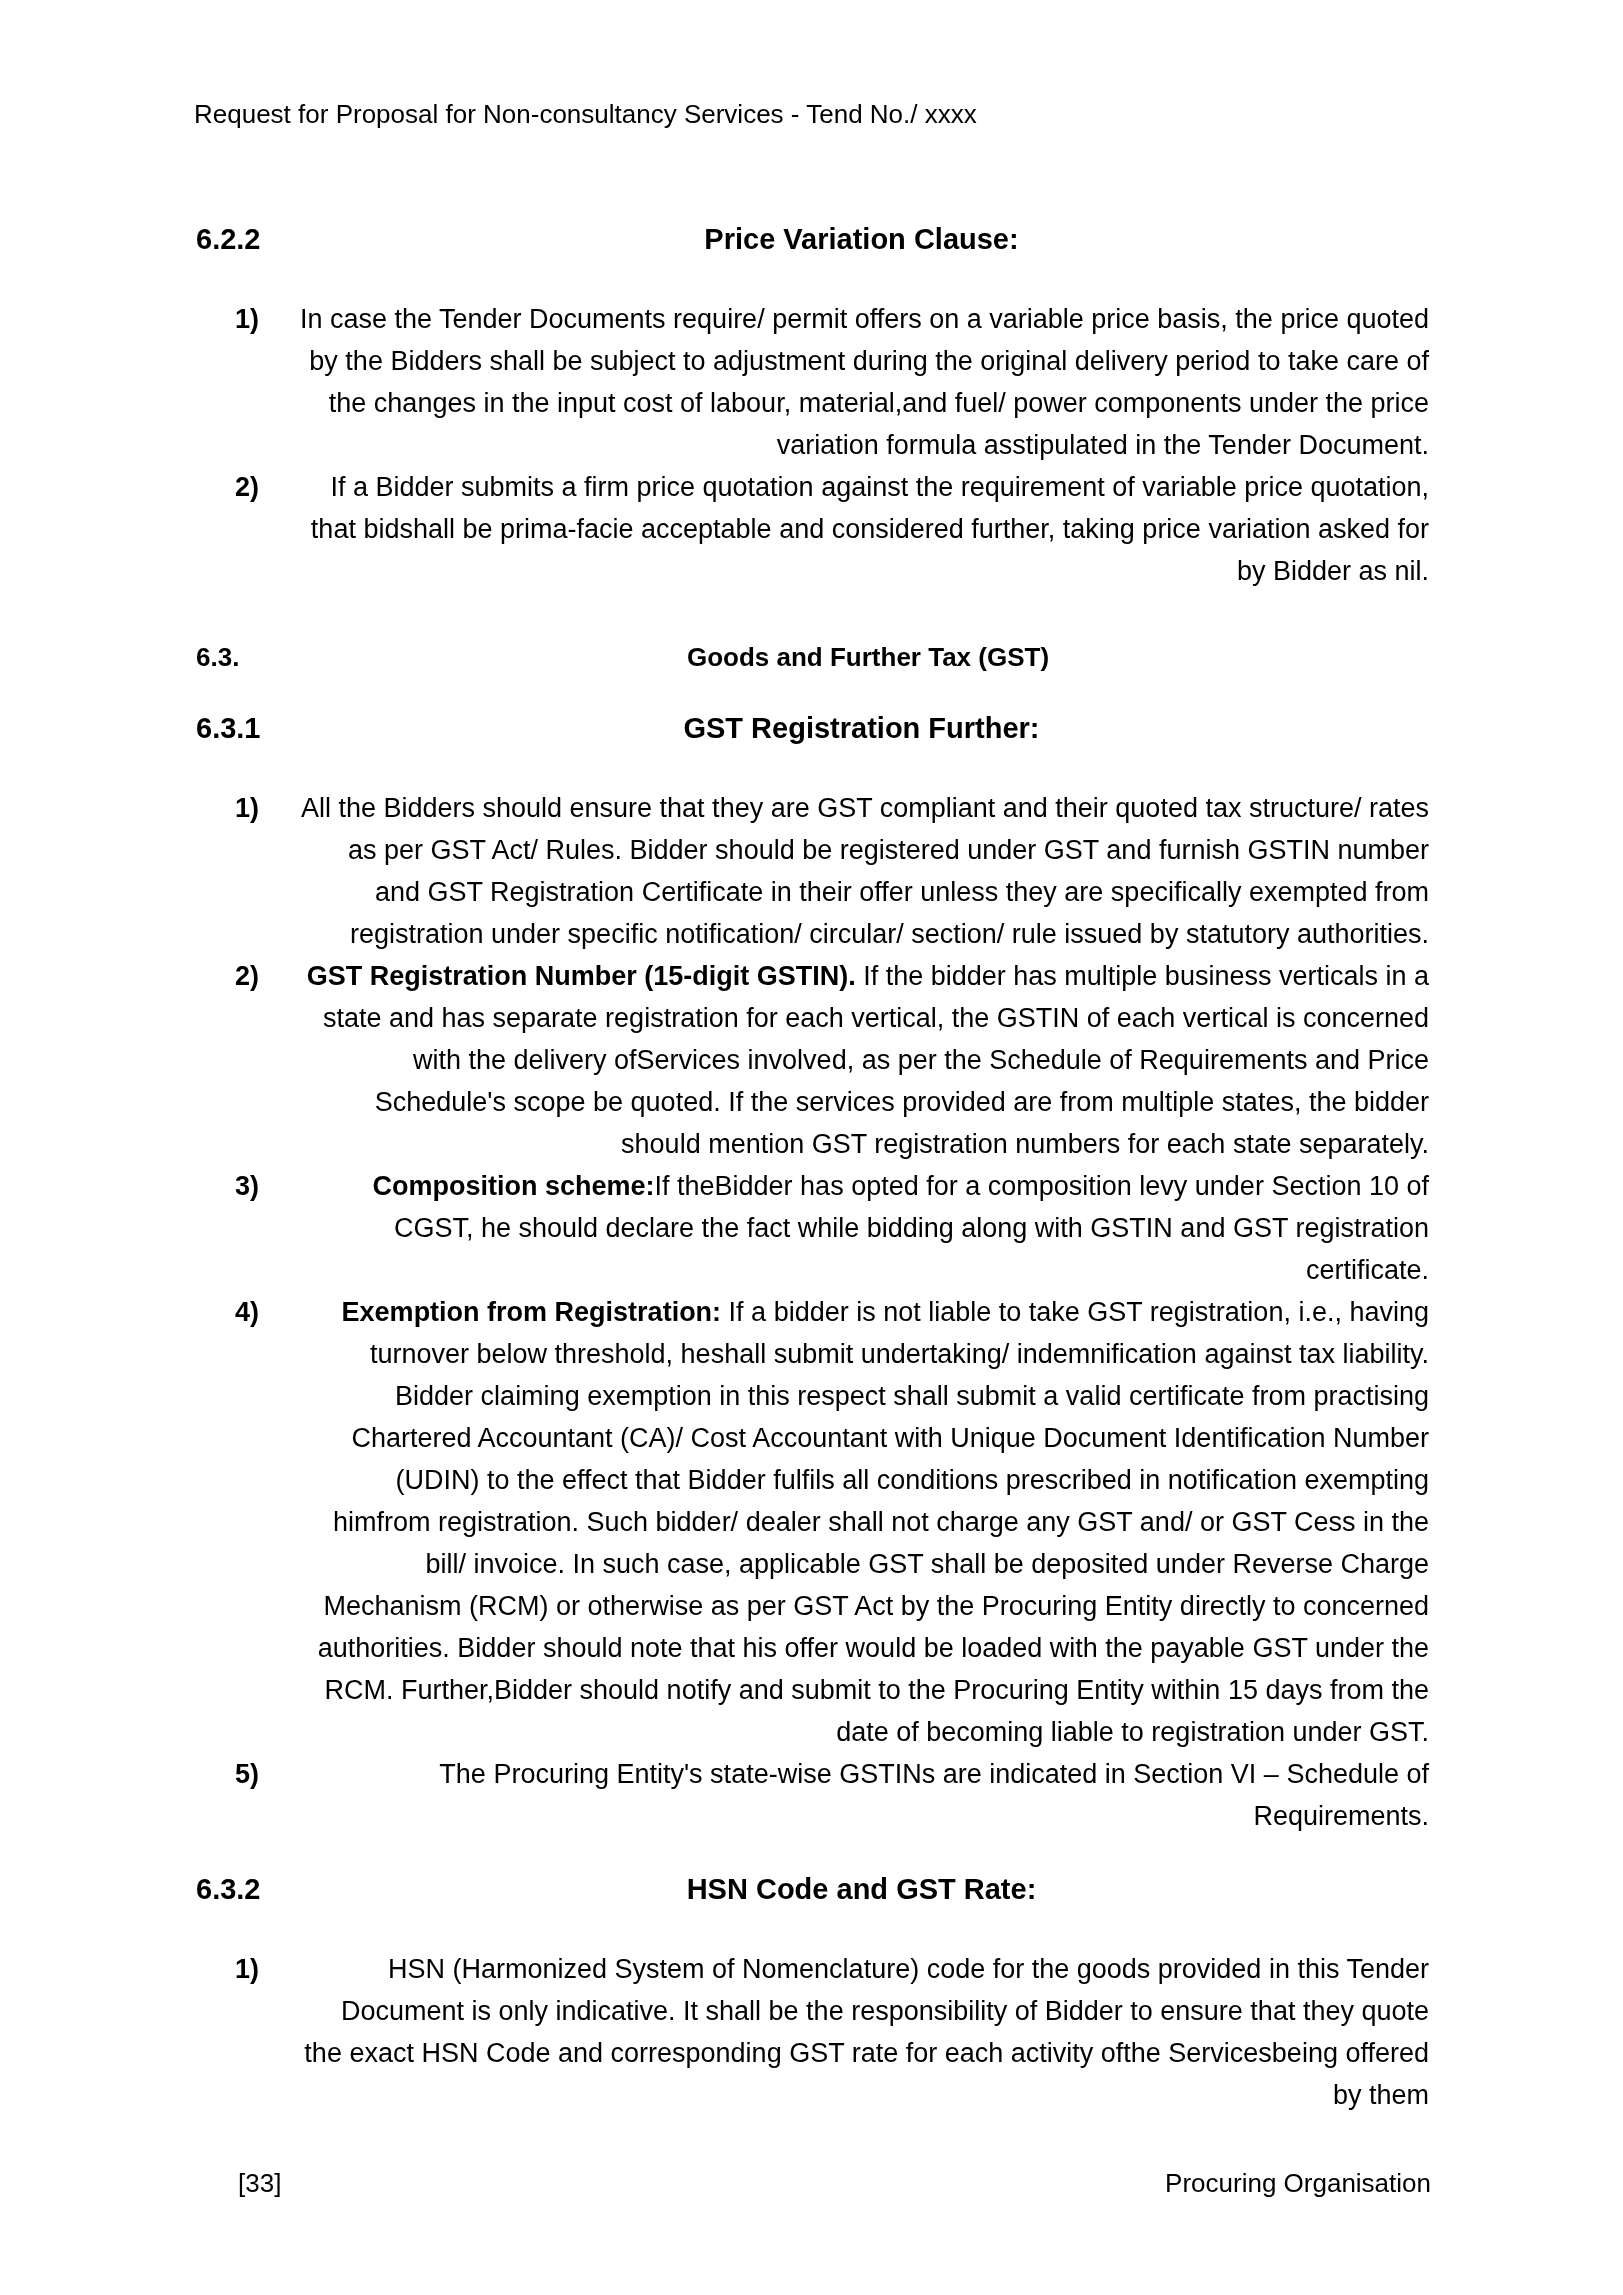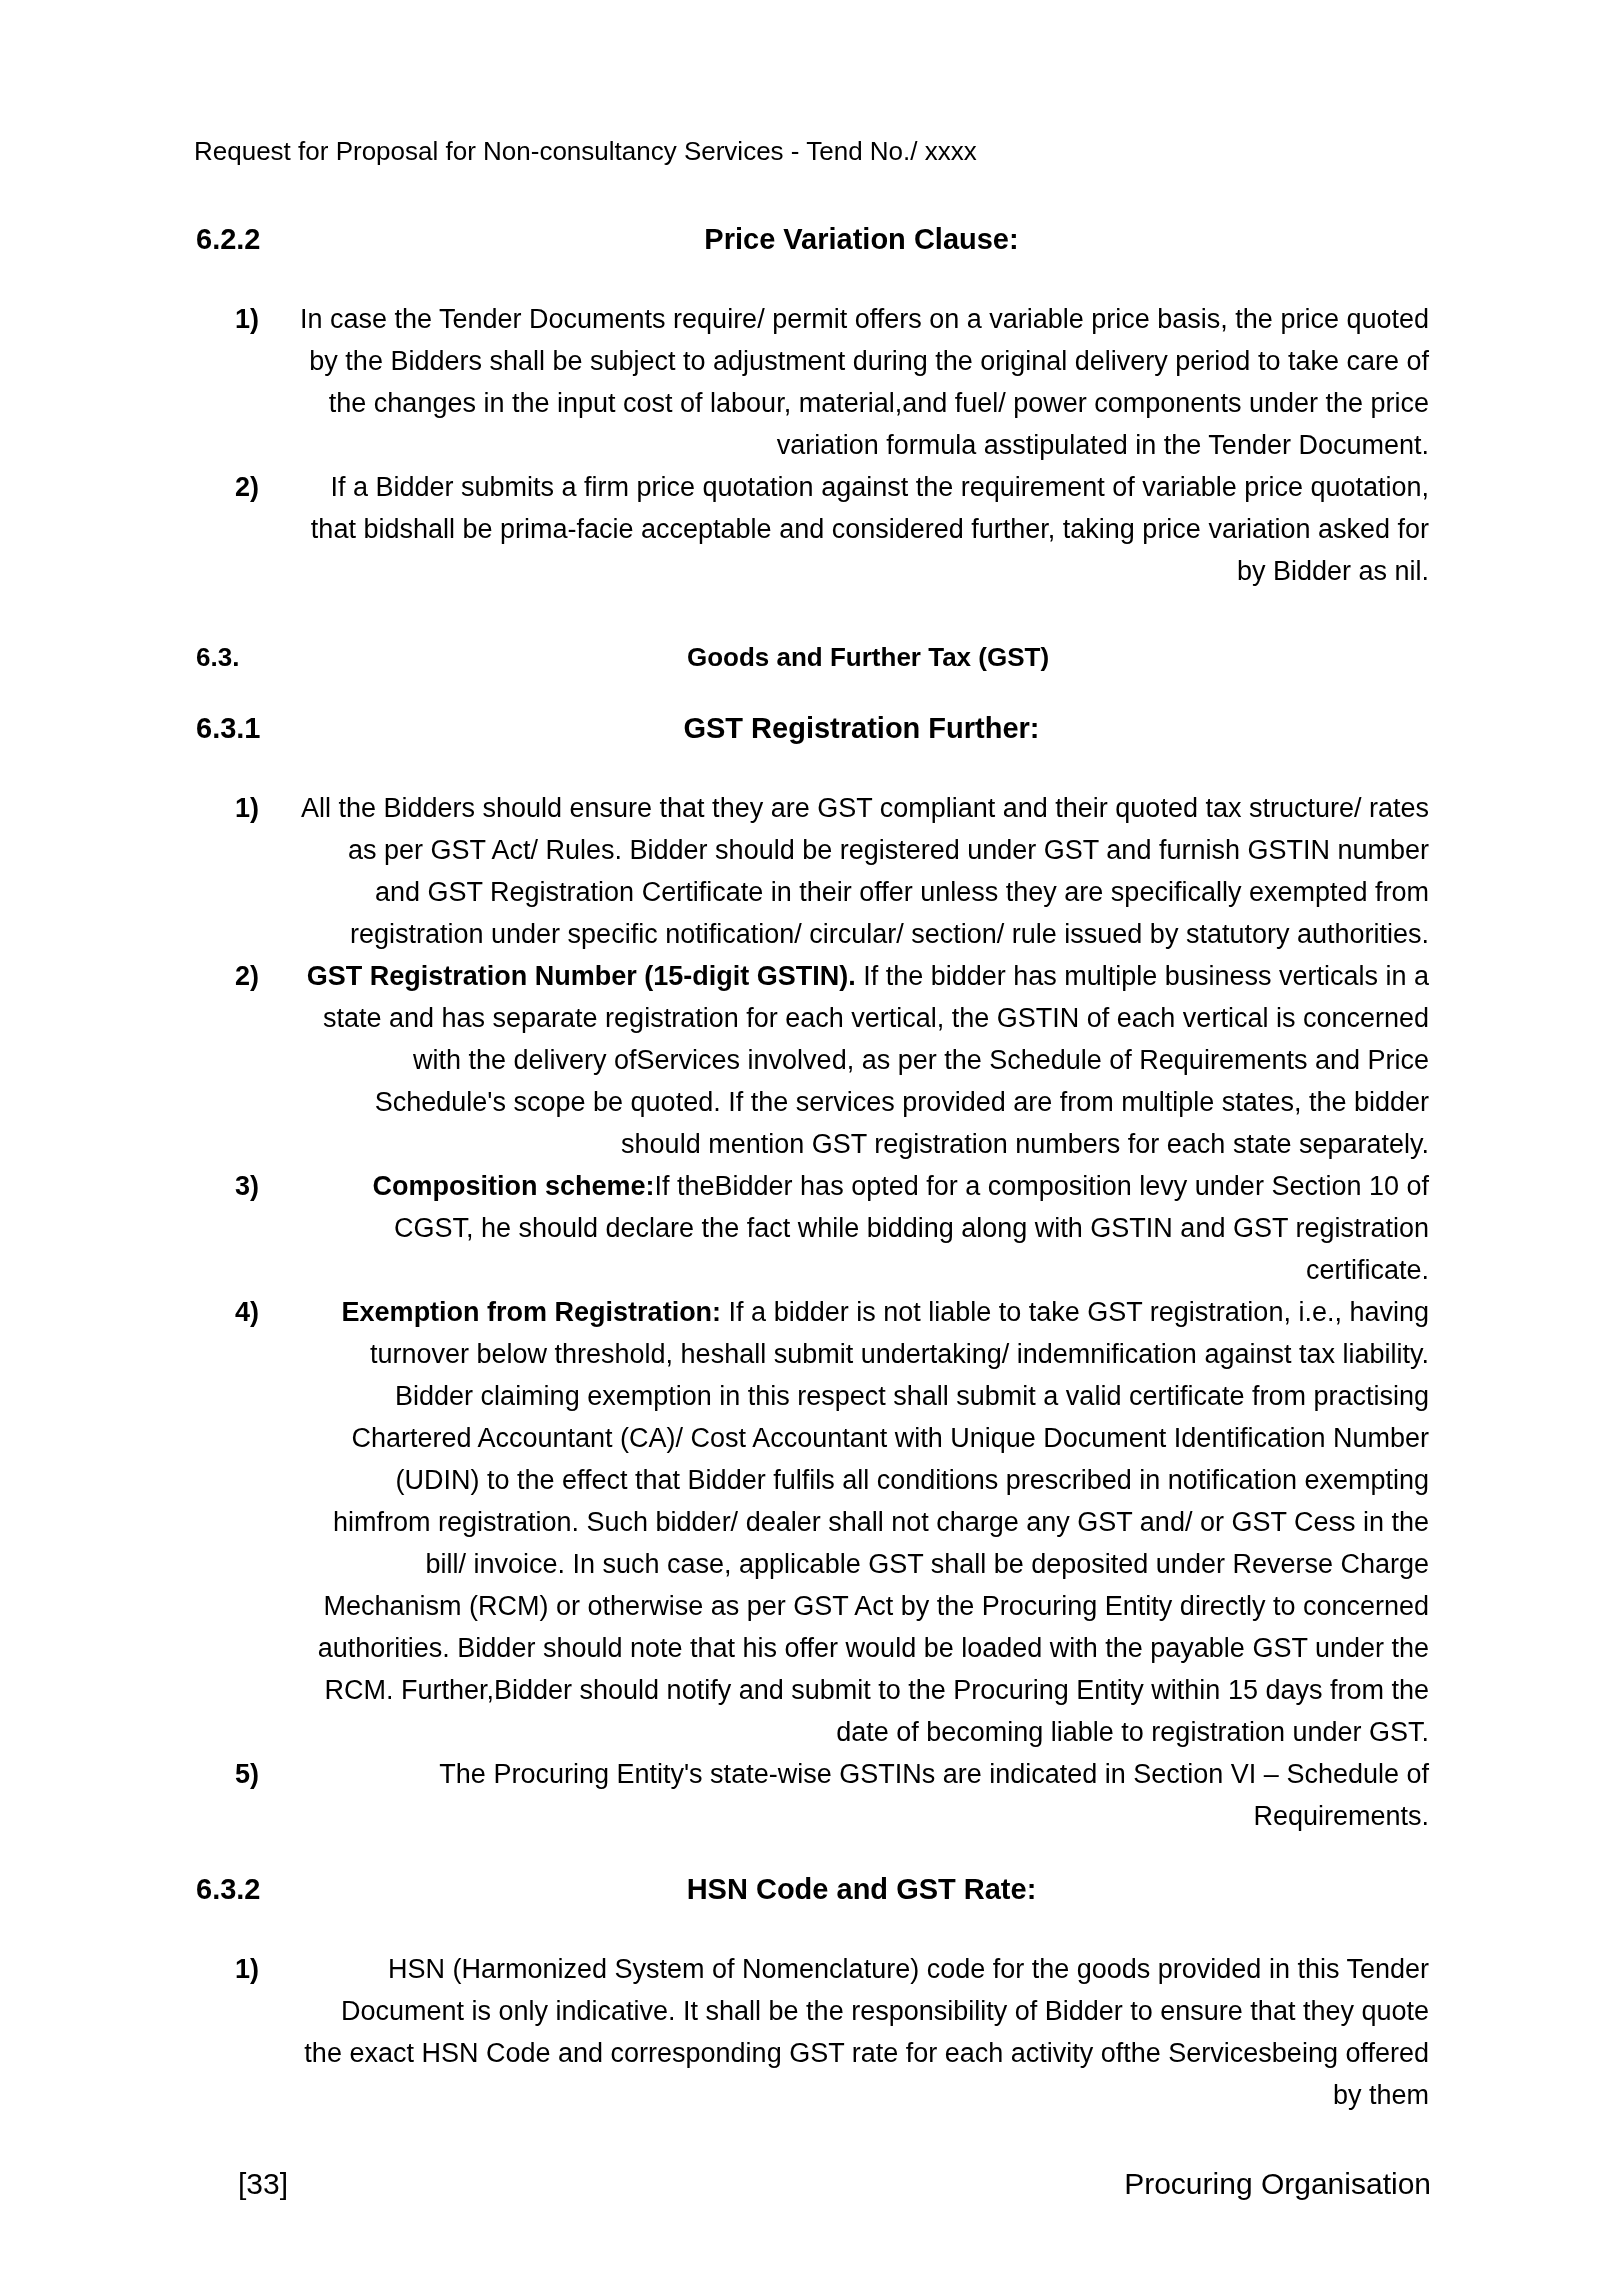--- a/index.html
+++ b/index.html
@@ -13,21 +13,20 @@
     font-family:"Liberation Sans", sans-serif;
     overflow:hidden;
   }
   .page-header {
     position:absolute;
     left:194px;
     top:98px;
     font-size:26px;
     line-height:33px;
     font-weight:400;
-    margin-top:37px;
   }
   .content {
     position:absolute;
     left:196px;
     top:220px;
     width:1233px;
   }
   .heading { display:flex; font-weight:700; }
   .heading .hnum { width:98px; flex:none; }
   .heading .htitle { flex:1;text-align:center; }
@@ -43,21 +42,21 @@
     font-weight:400;
   }
   .li .marker { width:62px; flex:none; font-weight:700; }
   .li .litext { flex:1; text-align:right; }
   .li .lead { font-weight:700; }
   .page-footer {
     position:absolute;
     left:0; right:0;
     top:2167px;
     height:39px;
-    font-size:30px;
+    font-size:26px;
     line-height:33px;
   }
   .footer-page { position:absolute; left:238px; }
   .footer-org  { position:absolute; right:192px; }
 </style>
 </head>
 <body>
 
 <div class="page">
 

